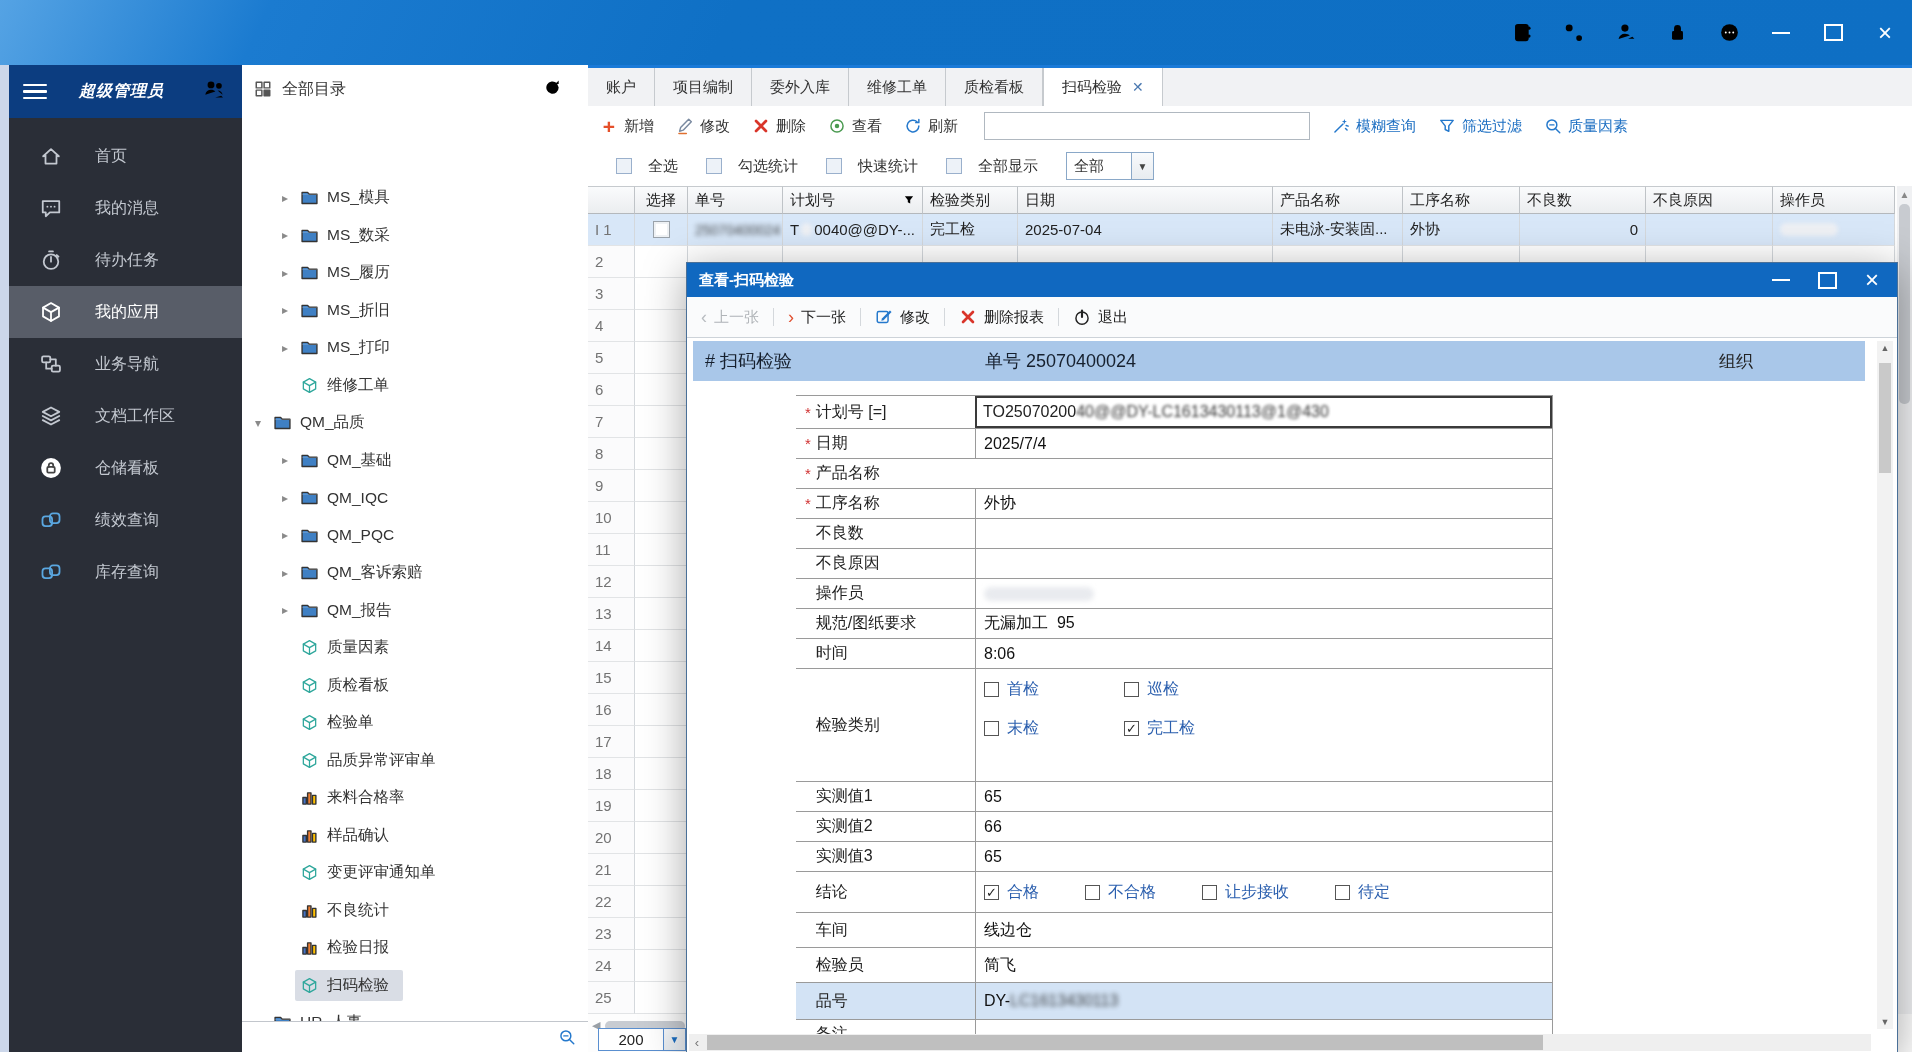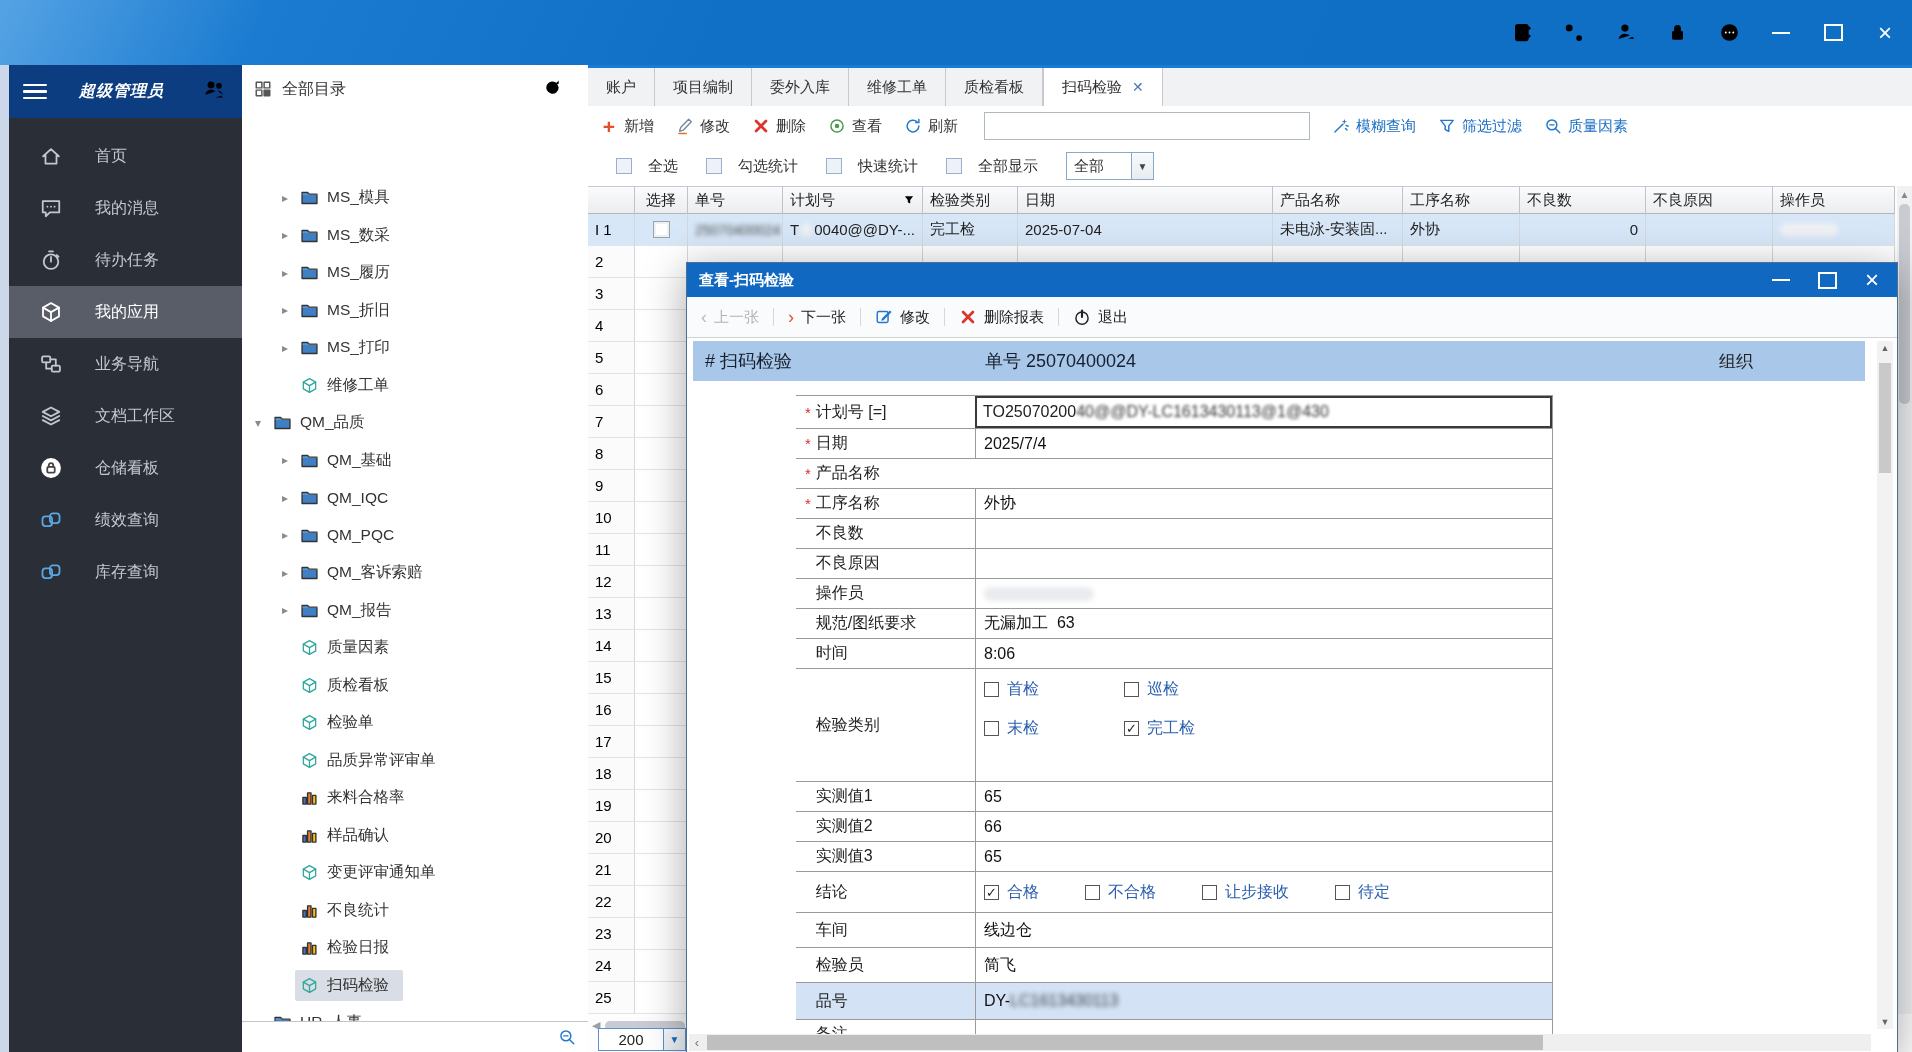--- a/index.html
+++ b/index.html
@@ -74,21 +74,21 @@
   #scope-combo{width:86px;height:26px;border:1px solid #8aa8c8;display:flex;align-items:center;cursor:pointer;background:#fff;}
   #scope-combo .val{flex:1;padding-left:7px;font-size:15px;}
   .combo-btn{width:21px;align-self:stretch;border-left:1px solid #8aa8c8;background:linear-gradient(#f8fafc,#e8ecf0);display:flex;align-items:center;justify-content:center;color:#444;font-size:10px;}
   
   #grid{position:absolute;left:0;top:121px;right:15px;bottom:38px;overflow:hidden;}
   .grow{display:flex;}
   .gc{flex:none;border-right:1px solid #d4d8dc;border-bottom:1px solid #e2e4e6;padding:0 7px;display:flex;align-items:center;font-size:15px;overflow:hidden;white-space:nowrap;box-sizing:border-box;}
   #ghead .gc{background:linear-gradient(#fafbfc,#ebedef);border-right:1px solid #bfc3c7;border-bottom:1px solid #b4b8bc;border-top:1px solid #c6cace;height:28px;color:#222;}
   .grow .gc{height:32px;background:#fff;}
   .grow.sel .gc{background:#d8e7f8;}
-  .gc.num{justify-content:flex-start;background:#fbfbfc;color:#000000;}
+  .gc.num{justify-content:flex-start;background:#fbfbfc;color:#737373;}
   .gc.right{justify-content:flex-end;}
   .gc.center{justify-content:center;}
   .cbx{width:15px;height:15px;border:1px solid #9aa2aa;background:#fff;box-shadow:inset 0 0 0 2px #eef1f4;}
   .blob{height:13px;border-radius:7px;background:#eef0f4;filter:blur(2px);}
   .funnel{margin-left:auto;color:#8a9098;}
   .funnel svg{width:12px;height:12px;}
   
   #main-hscroll{position:absolute;left:4px;bottom:20px;height:13px;display:flex;align-items:center;gap:5px;color:#9aa0a6;font-size:11px;}
   #main-hthumb{width:80px;height:10px;border-radius:5px;background:#c8ccd2;}
   #pager{position:absolute;left:10px;bottom:2px;height:22px;display:flex;align-items:center;}
@@ -1214,21 +1214,21 @@
           <span class="req" style="visibility:hidden">*</span>
           <span>操作员</span>
         </div>
         <div class="fval"><span class="fblob"></span></div>
       </div>
       <div class="frow" style="height: 29px;">
         <div class="flabel">
           <span class="req" style="visibility:hidden">*</span>
           <span>规范/图纸要求</span>
         </div>
-        <div class="fval">无漏加工  63</div>
+        <div class="fval">无漏加工  95</div>
       </div>
       <div class="frow" style="height: 29px;">
         <div class="flabel">
           <span class="req" style="visibility:hidden">*</span>
           <span>时间</span>
         </div>
         <div class="fval">8:06</div>
       </div>
       <div class="frow" style="height: 112px;">
         <div class="flabel">

